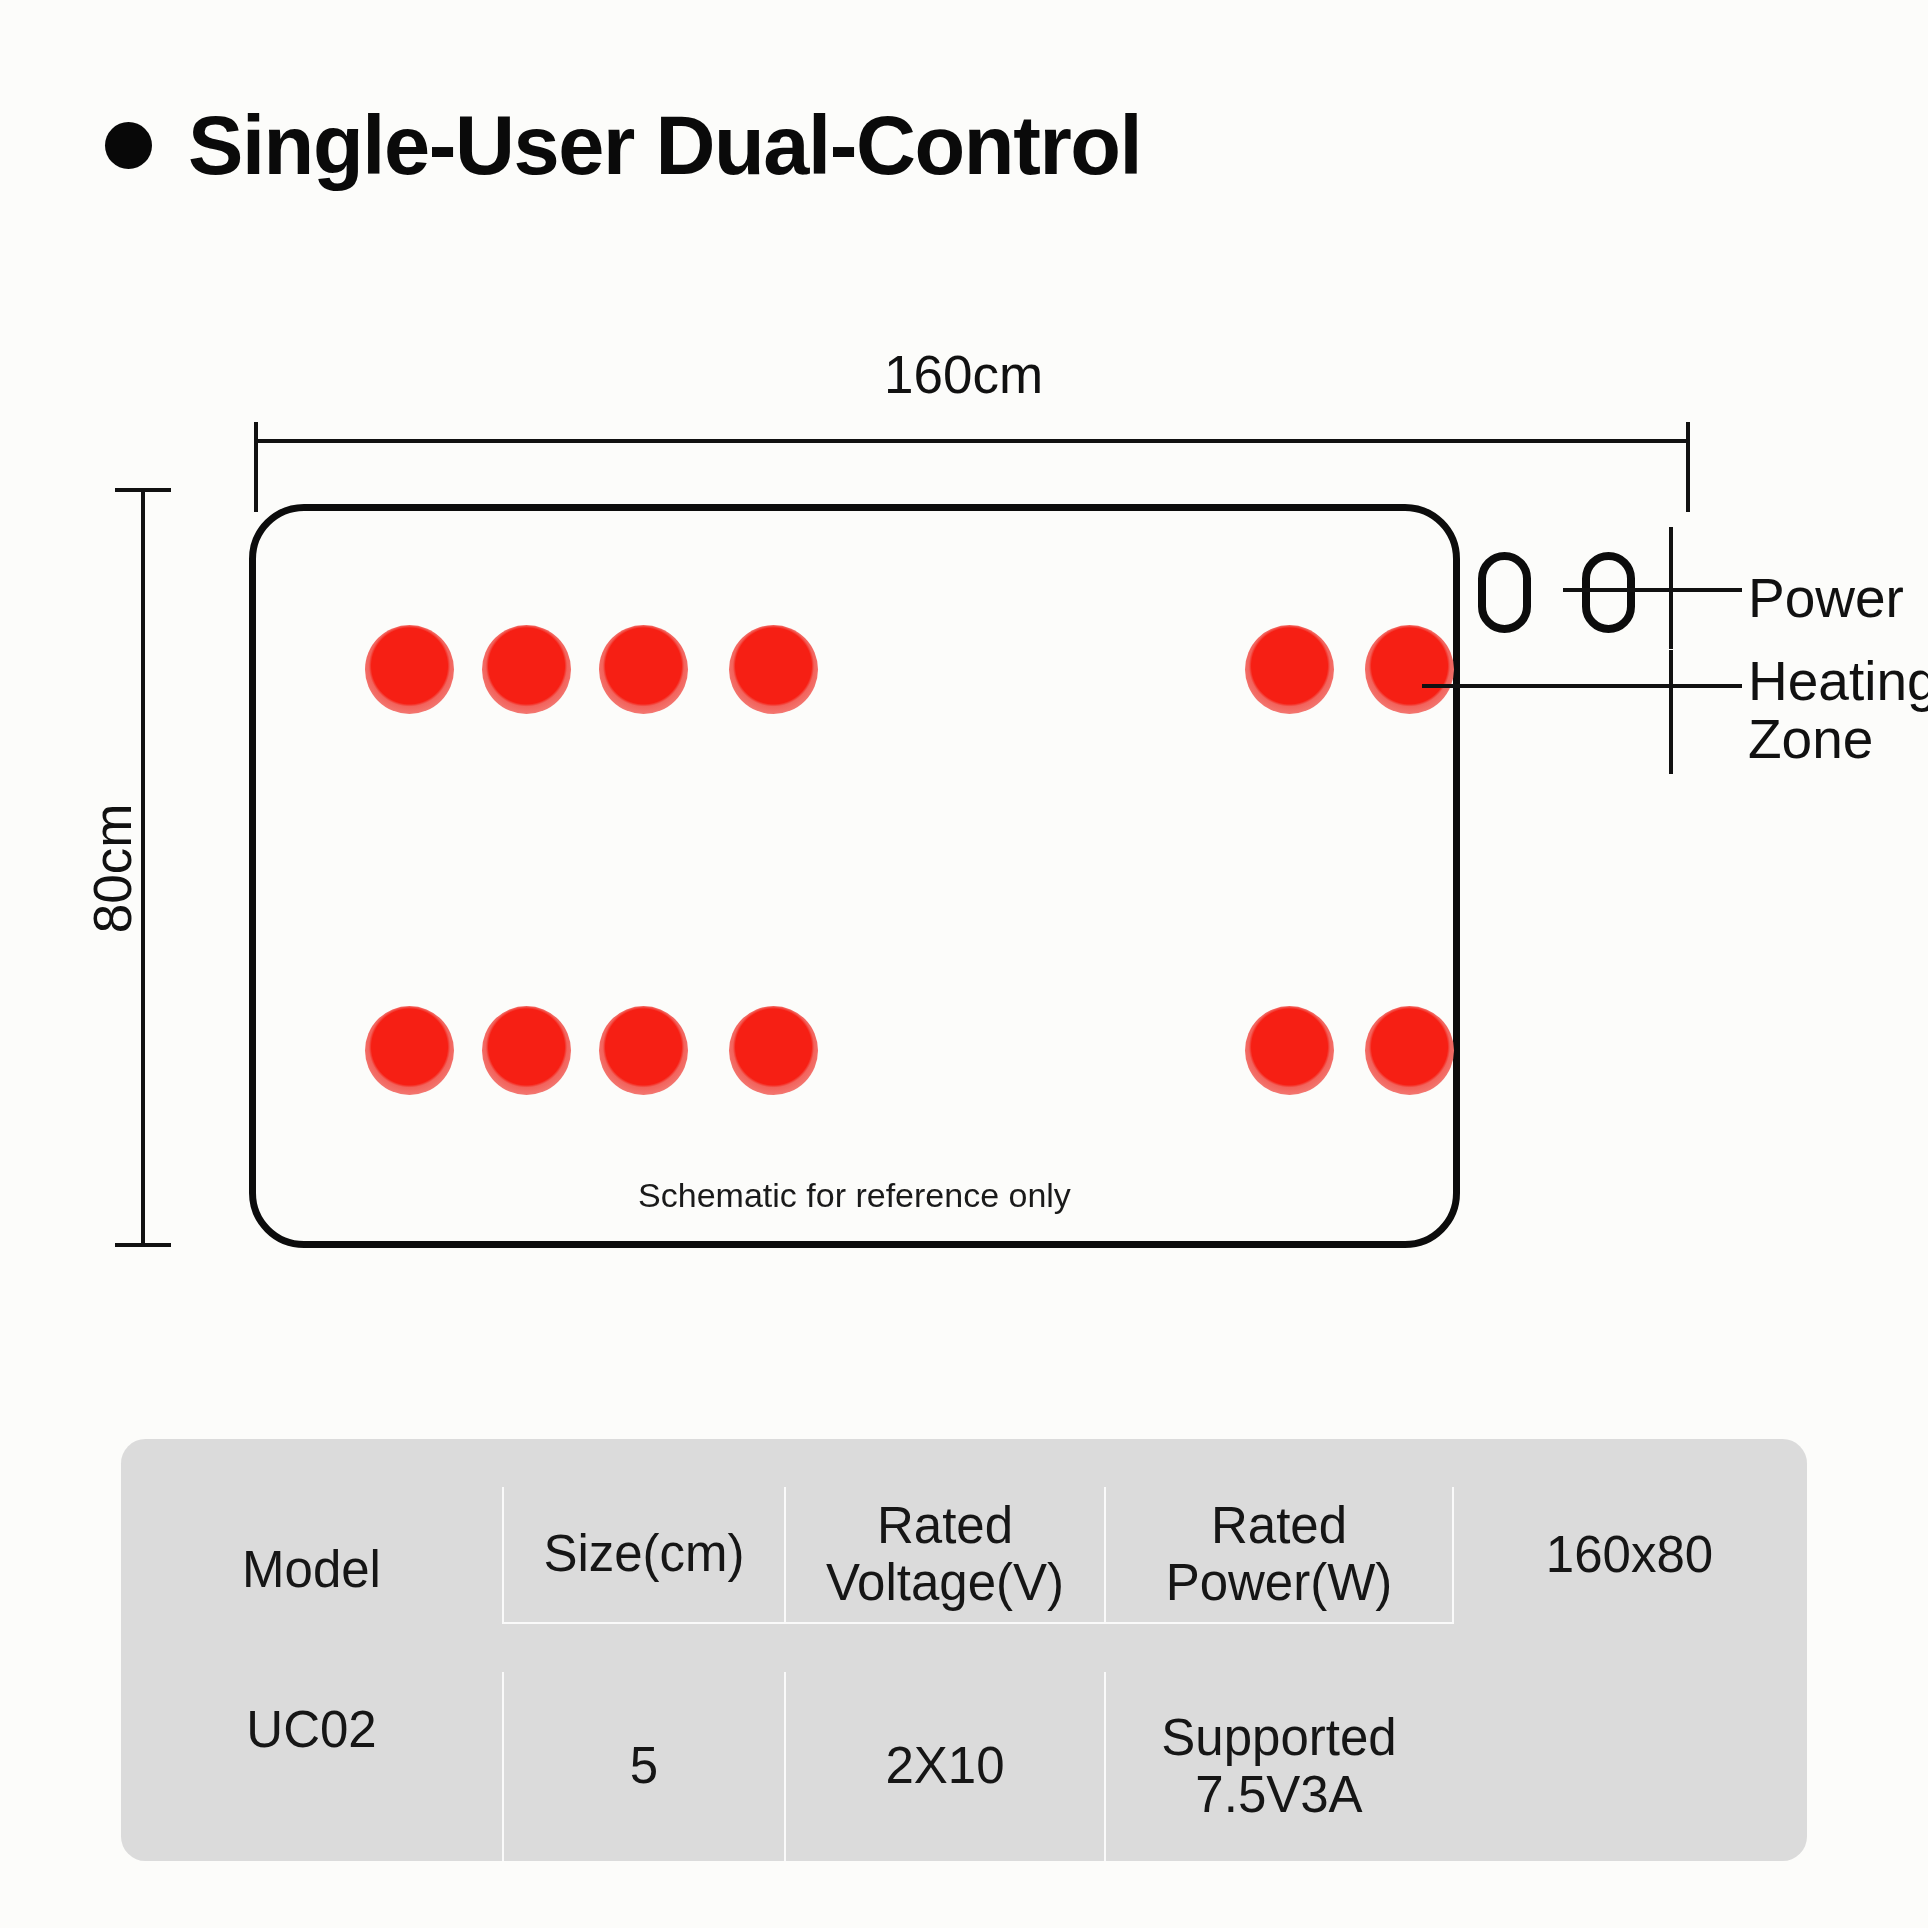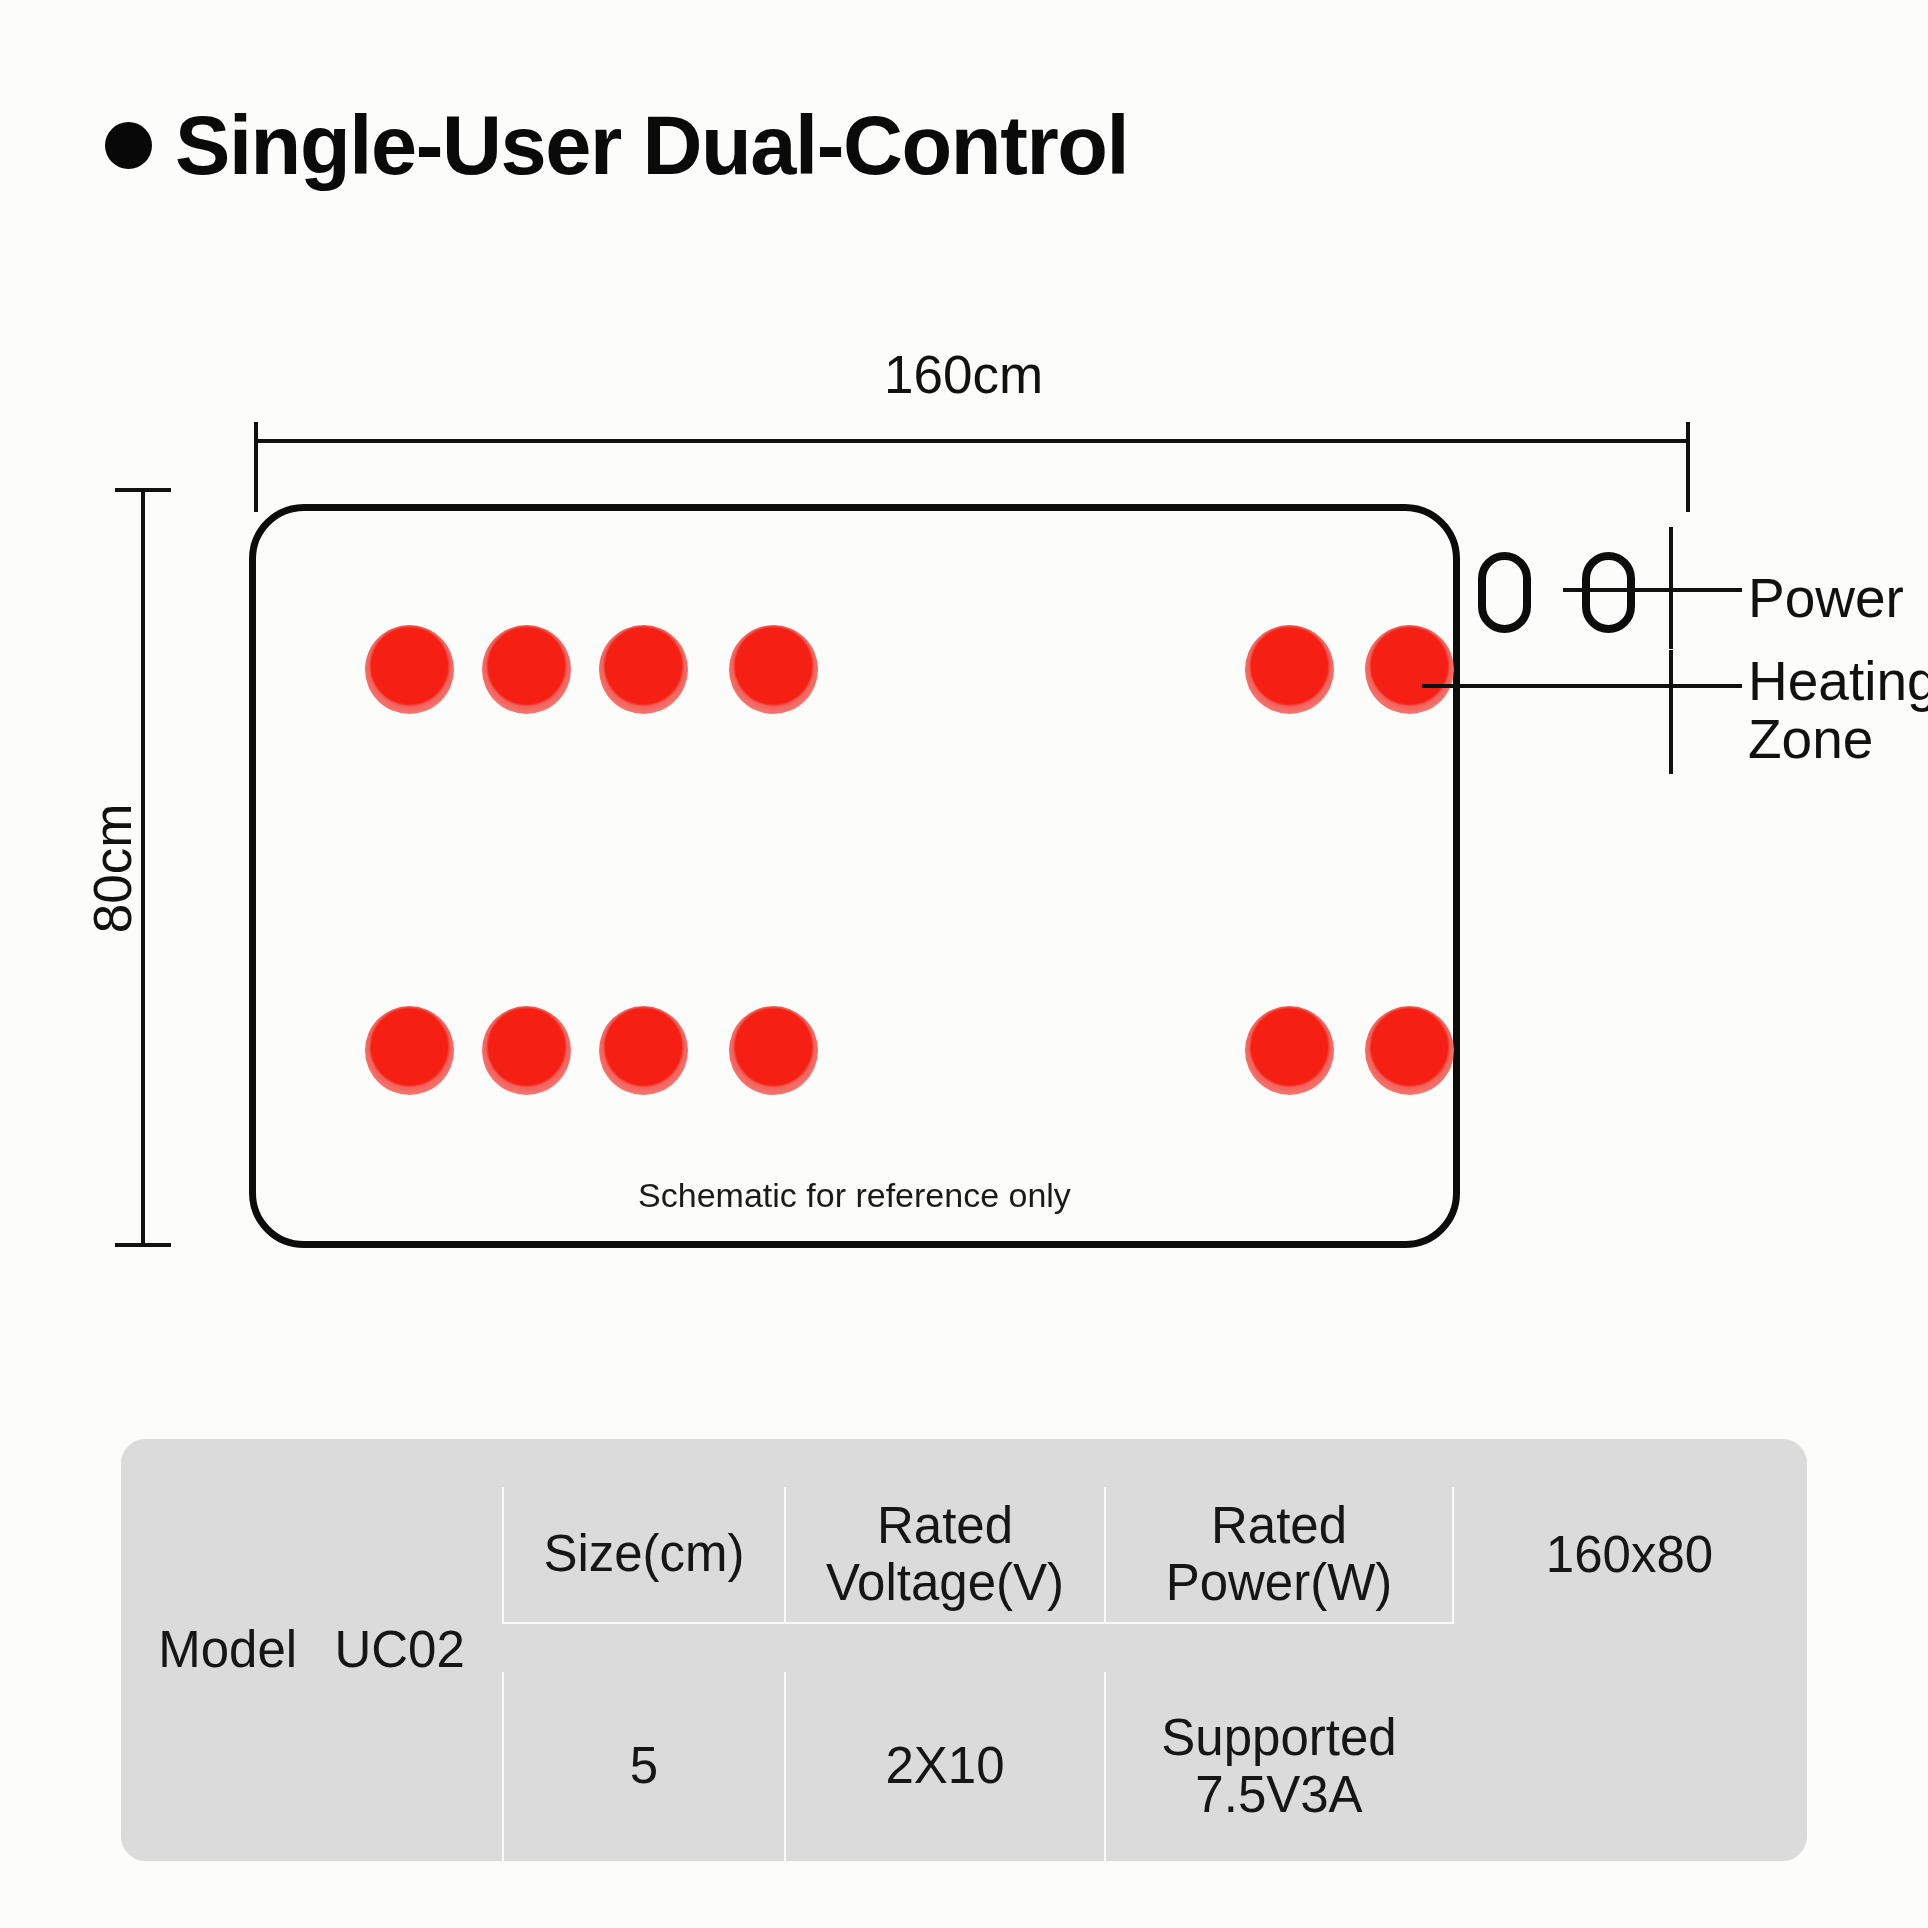--- a/index.html
+++ b/index.html
@@ -16,21 +16,21 @@
     position: relative;
   }
 
   
   #title-row {
     position: absolute;
     left: 105px;
     top: 104px;
     display: flex;
     align-items: center;
-    gap: 23px;
+    gap: 36px;
   }
   #title-bullet {
     width: 47px;
     height: 47px;
     border-radius: 50%;
     background: #080808;
     flex: none;
   }
   #title-text {
     font-size: 83px;
@@ -235,20 +235,21 @@
     font-size: 51px;
     line-height: 1.1;
     color: #161616;
     white-space: pre-line;
     box-sizing: border-box;
   }
   .cell.hdr  { border-bottom: 2.8px solid #FAFAFA; }
   .cell.divl { border-left: 2.8px solid #FAFAFA; margin-top: 48px; }
   .cell.model-span {
     grid-row: 1 / span 2;
+    flex-direction: column;
     justify-content: space-evenly;
   }
   .model-span .m-line { display: block; }
 </style>
 </head>
 <body>
 
 <div id="title-row">
   <div id="title-bullet"></div>
   <div id="title-text">Single-User Dual-Control</div>

